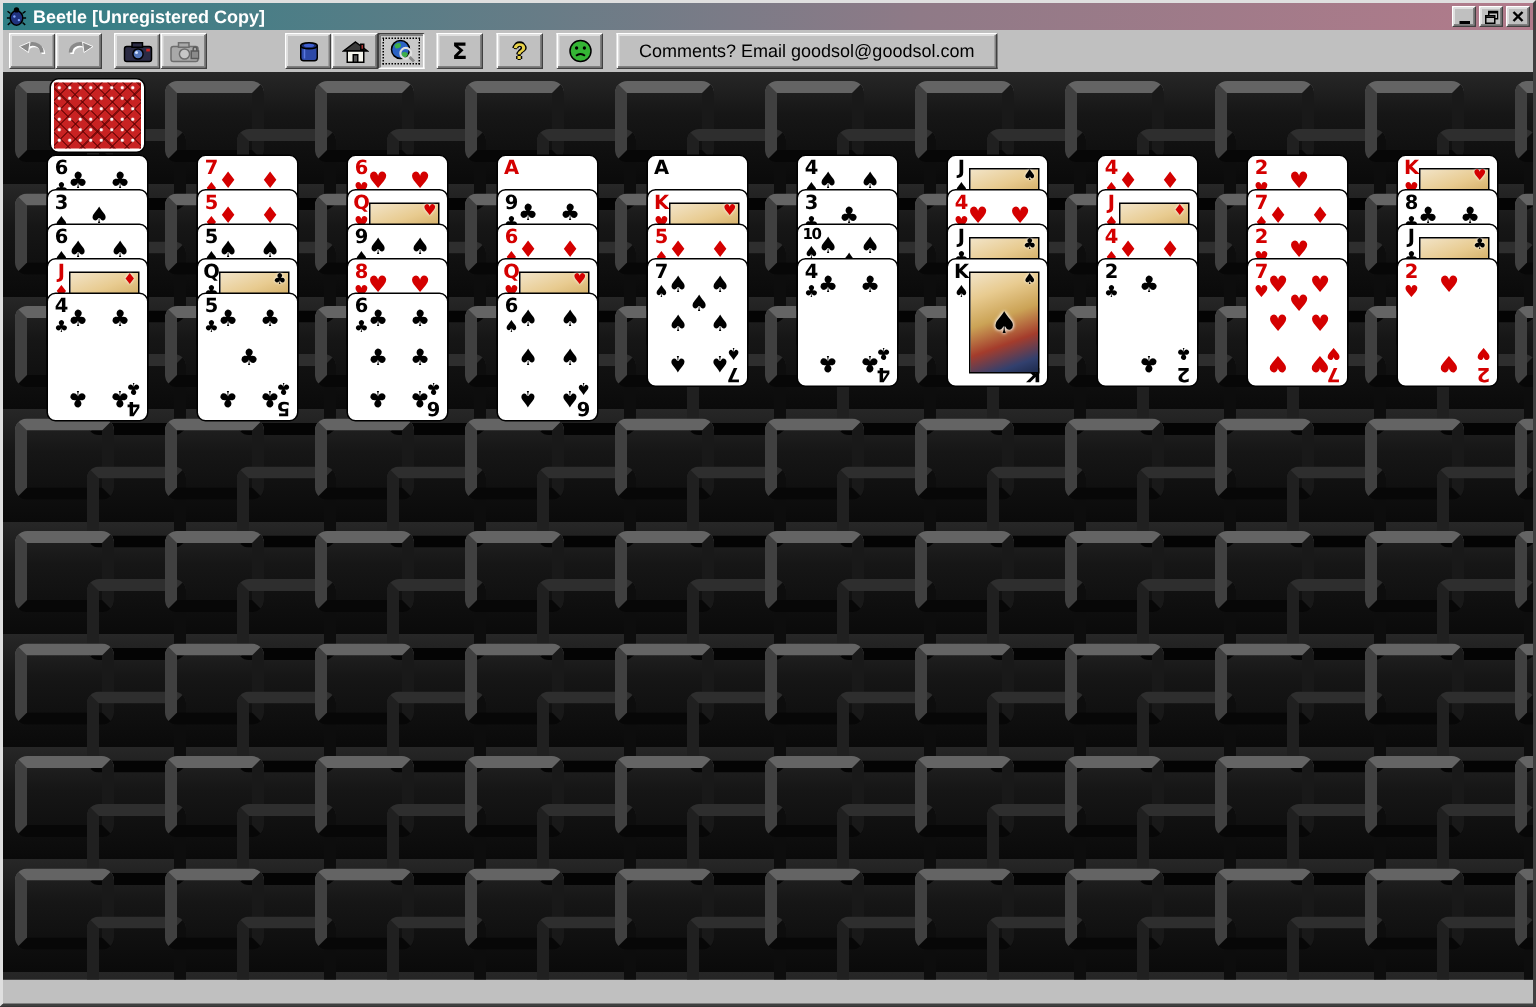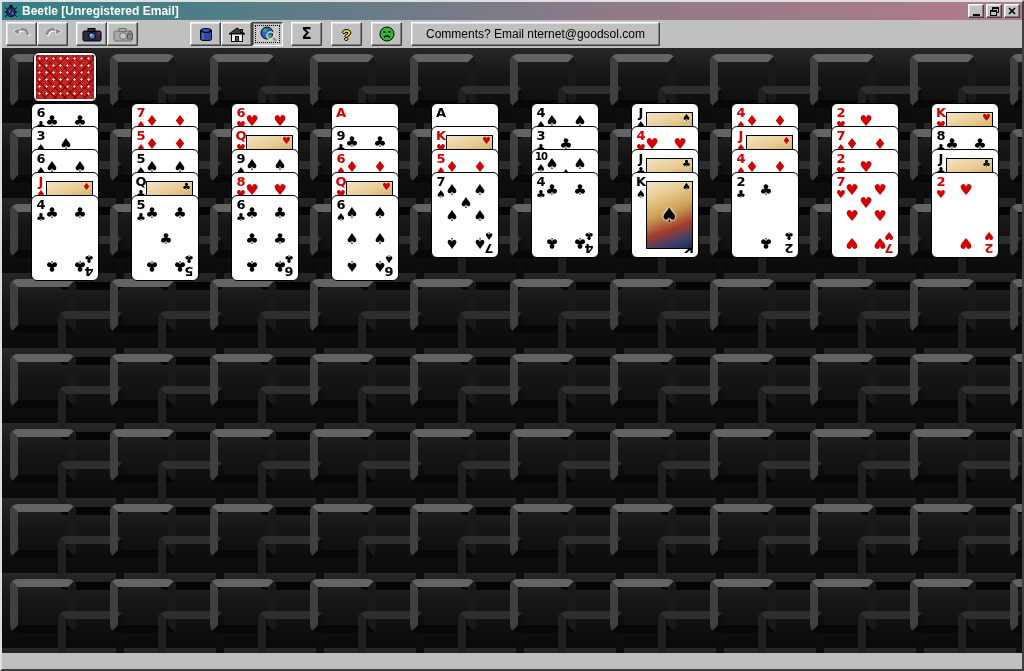--- a/index.html
+++ b/index.html
@@ -82,21 +82,21 @@
       <circle cx="7" cy="2.6" r="1.8" fill="#000"></circle>
       <line x1="3" y1="5" x2="1" y2="3.5" stroke="#000"></line>
         <line x1="11" y1="5" x2="13" y2="3.5" stroke="#000"></line>
       <line x1="2.6" y1="8" x2="0.6" y2="8" stroke="#000"></line>
         <line x1="11.4" y1="8" x2="13.4" y2="8" stroke="#000"></line>
       <line x1="3" y1="11" x2="1.2" y2="12.6" stroke="#000"></line>
         <line x1="11" y1="11" x2="12.8" y2="12.6" stroke="#000"></line>
       <circle cx="5.6" cy="7" r="0.8" fill="#7da2ff"></circle>
         <circle cx="8.6" cy="9.4" r="0.8" fill="#7da2ff"></circle>
     </svg>
-    <span class="title">Beetle [Unregistered Email]</span>
+    <span class="title">Beetle [Unregistered Copy]</span>
     <button class="winbtn">
         <span class="min-glyph"></span>
       </button>
     <button class="winbtn">
       <svg width="9" height="9" viewBox="0 0 9 9">
         <rect x="2.5" y="0.5" width="6" height="5" fill="#c0c0c0" stroke="#000"></rect>
         <line x1="2.5" y1="1.5" x2="8.5" y2="1.5" stroke="#000"></line>
         <rect x="0.5" y="3.5" width="6" height="5" fill="#c0c0c0" stroke="#000"></rect>
         <line x1="0.5" y1="4.5" x2="6.5" y2="4.5" stroke="#000"></line>
       </svg>
@@ -175,21 +175,21 @@
       <span class="help-q">?</span>
     </button>
     <button class="tb" style="margin-left:9px">
       <svg width="16" height="16" viewBox="0 0 16 16">
         <circle cx="8" cy="8" r="7" fill="#35b535" stroke="#000"></circle>
         <circle cx="5.4" cy="6" r="1.1" fill="#000"></circle>
         <circle cx="10.6" cy="6" r="1.1" fill="#000"></circle>
         <path d="M5 11.2 q3 -2.4 6 0" fill="none" stroke="#000" stroke-width="1.3"></path>
       </svg>
     </button>
-    <button class="comments">Comments? Email nternet@goodsol.com</button>
+    <button class="comments">Comments? Email goodsol@goodsol.com</button>
   </div>
 
   <div class="play-area">
     <div>
         <div class="tile-frame bright" style="left: 8px; top: 6px;"></div>
         <div class="tile-frame dark" style="left: 56px; top: 38px;"></div>
         <div class="tile-frame bright" style="left: 108px; top: 6px;"></div>
         <div class="tile-frame dark" style="left: 156px; top: 38px;"></div>
         <div class="tile-frame bright" style="left: 208px; top: 6px;"></div>
         <div class="tile-frame dark" style="left: 256px; top: 38px;"></div>

